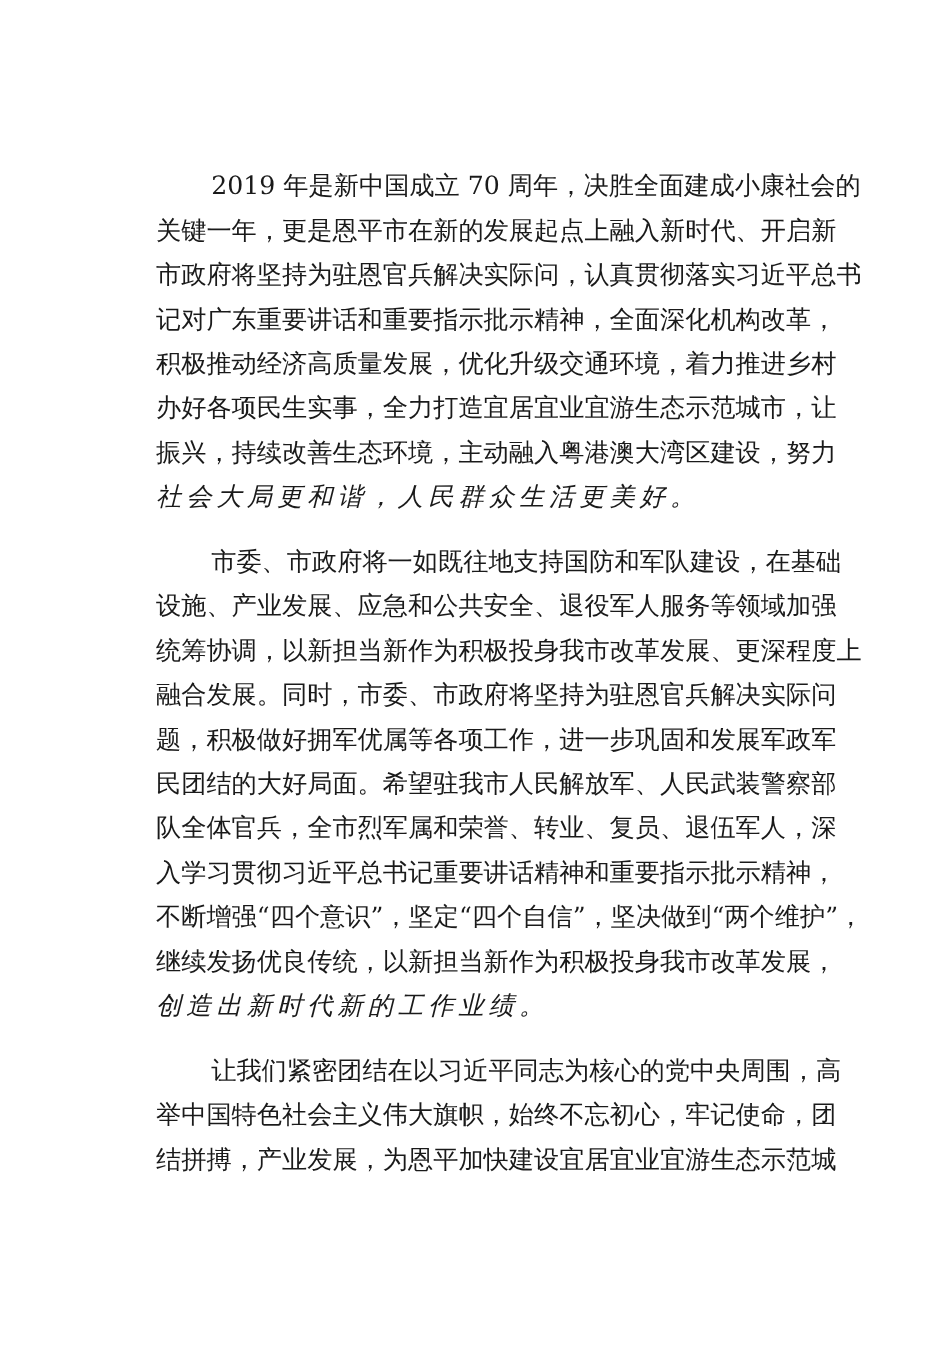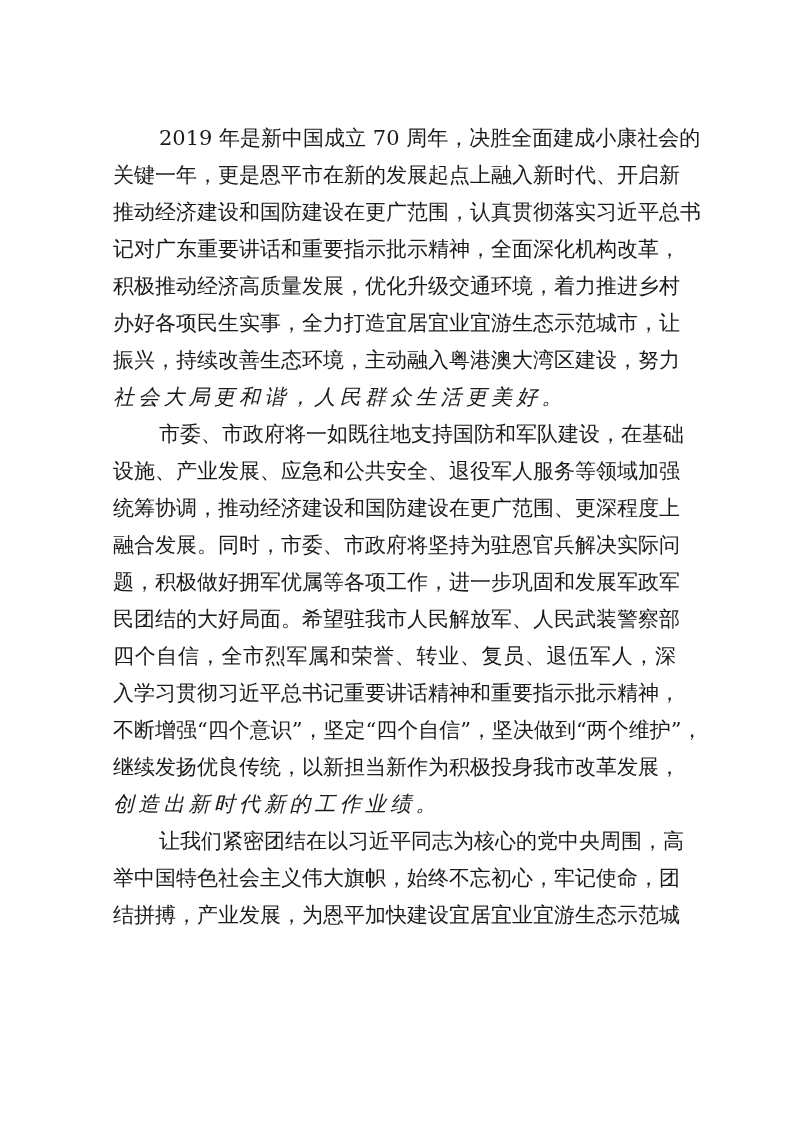--- a/index.html
+++ b/index.html
@@ -10,44 +10,44 @@
     font-size: 21px;
     color: #1a1a1a;
     height: 37px;
     line-height: 37px;
     white-space: nowrap;
     text-align: justify;
     text-align-last: justify;
   }
   .line.indent { padding-left: 46px; }
   .line.last { text-align-last: left; letter-spacing: 4.2px; font-style: italic; }
-  .para { margin: 0; }
+  .para { margin: 17px; }
 </style>
 </head>
 <body>
 
 <div class="page">
   <div class="para">
     <div class="line indent">2019 年是新中国成立 70 周年，决胜全面建成小康社会的</div>
     <div class="line">关键一年，更是恩平市在新的发展起点上融入新时代、开启新</div>
-    <div class="line">推动经济建设和国防建设在更广范围，认真贯彻落实习近平总书</div>
+    <div class="line">市政府将坚持为驻恩官兵解决实际问，认真贯彻落实习近平总书</div>
     <div class="line">记对广东重要讲话和重要指示批示精神，全面深化机构改革，</div>
     <div class="line">积极推动经济高质量发展，优化升级交通环境，着力推进乡村</div>
     <div class="line">办好各项民生实事，全力打造宜居宜业宜游生态示范城市，让</div>
     <div class="line">振兴，持续改善生态环境，主动融入粤港澳大湾区建设，努力</div>
     <div class="line last">社会大局更和谐，人民群众生活更美好。</div>
   </div>
   <div class="para">
     <div class="line indent">市委、市政府将一如既往地支持国防和军队建设，在基础</div>
     <div class="line">设施、产业发展、应急和公共安全、退役军人服务等领域加强</div>
-    <div class="line">统筹协调，推动经济建设和国防建设在更广范围、更深程度上</div>
+    <div class="line">统筹协调，以新担当新作为积极投身我市改革发展、更深程度上</div>
     <div class="line">融合发展。同时，市委、市政府将坚持为驻恩官兵解决实际问</div>
     <div class="line">题，积极做好拥军优属等各项工作，进一步巩固和发展军政军</div>
     <div class="line">民团结的大好局面。希望驻我市人民解放军、人民武装警察部</div>
-    <div class="line">四个自信，全市烈军属和荣誉、转业、复员、退伍军人，深</div>
+    <div class="line">队全体官兵，全市烈军属和荣誉、转业、复员、退伍军人，深</div>
     <div class="line">入学习贯彻习近平总书记重要讲话精神和重要指示批示精神，</div>
     <div class="line">不断增强“四个意识”，坚定“四个自信”，坚决做到“两个维护”，</div>
     <div class="line">继续发扬优良传统，以新担当新作为积极投身我市改革发展，</div>
     <div class="line last">创造出新时代新的工作业绩。</div>
   </div>
   <div class="para">
     <div class="line indent">让我们紧密团结在以习近平同志为核心的党中央周围，高</div>
     <div class="line">举中国特色社会主义伟大旗帜，始终不忘初心，牢记使命，团</div>
     <div class="line">结拼搏，产业发展，为恩平加快建设宜居宜业宜游生态示范城</div>
   </div>

